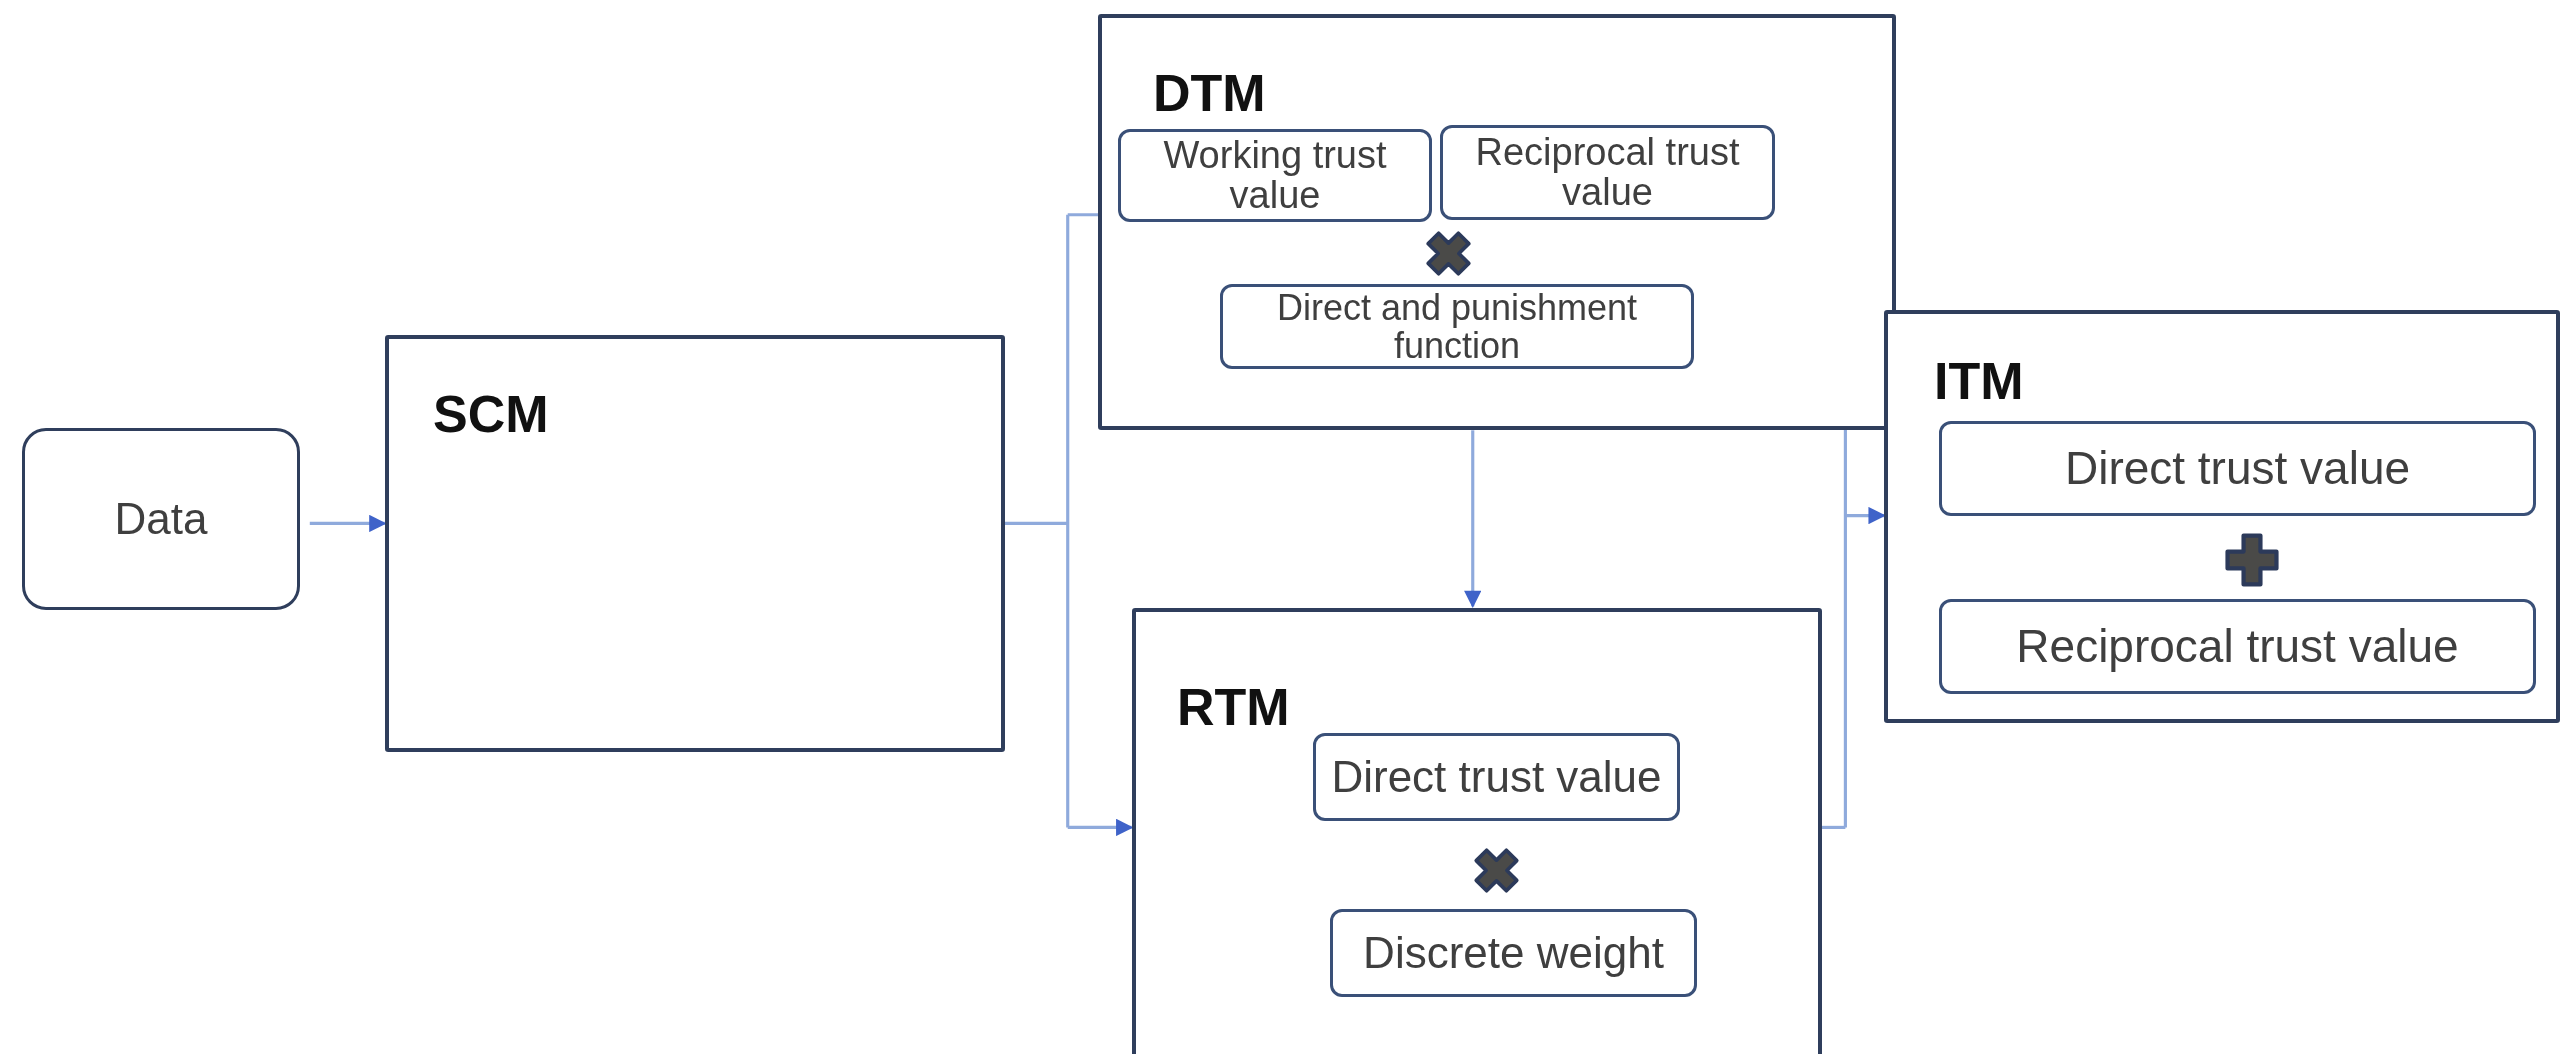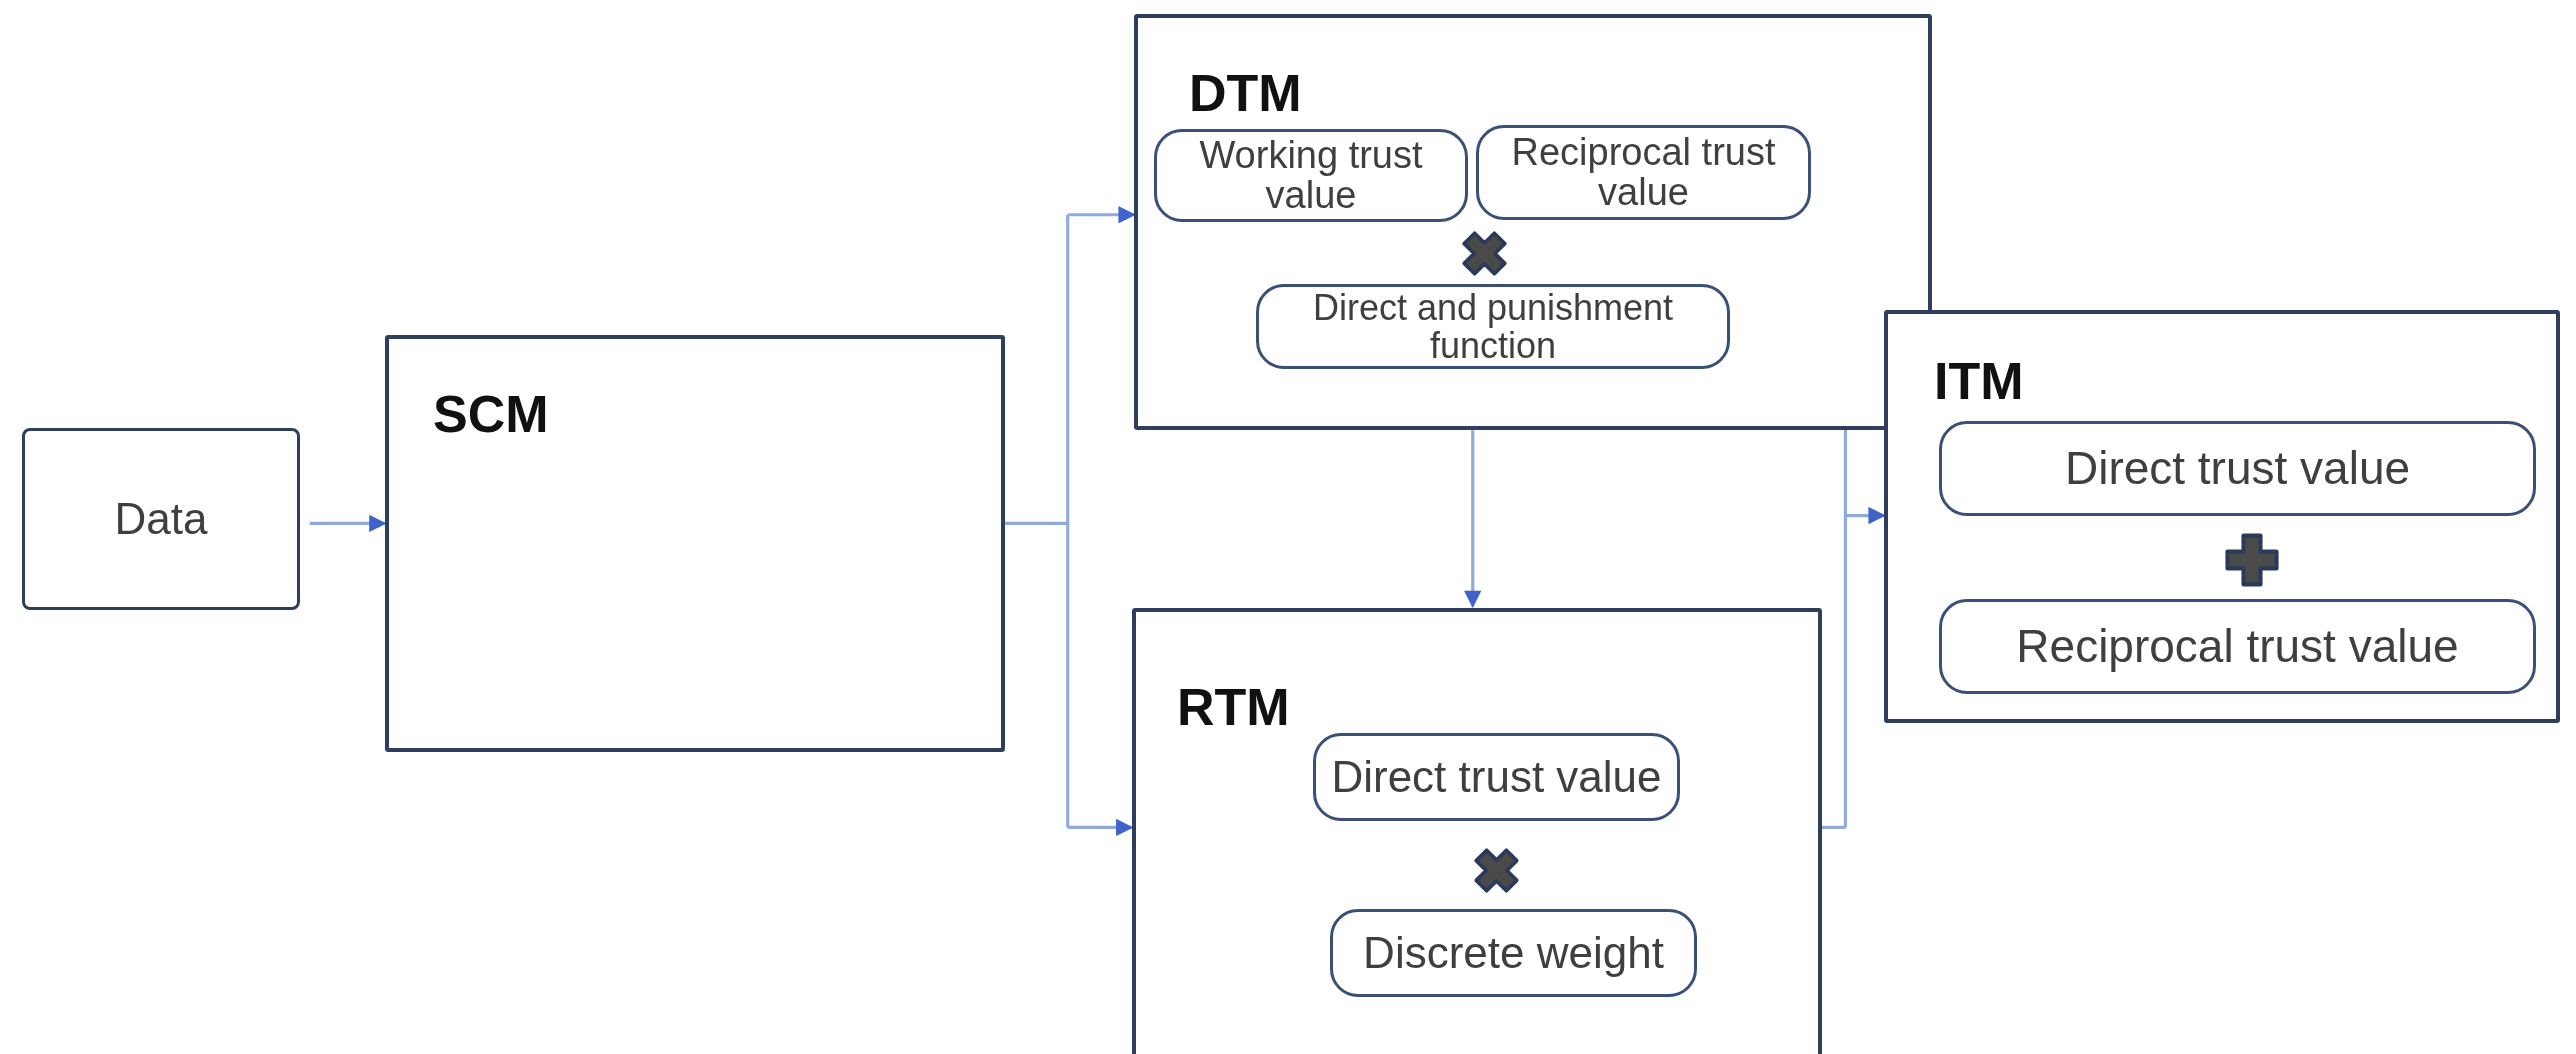--- a/index.html
+++ b/index.html
@@ -19,29 +19,29 @@
     position:relative;width:2576px;height:1054px;background:#ffffff;
     font-family:"Liberation Sans", sans-serif;overflow:hidden;
   }
   .connectors{position:absolute;left:0;top:0;width:2576px;height:1054px;}
   .connector{stroke:var(--connector-line);stroke-width:4;fill:none;}
   .arrowhead-shape{fill:var(--arrowhead);}
   .panel{
     position:absolute;background:#ffffff;box-sizing:border-box;
     border:4px solid var(--box-border);border-radius:3.2px;
   }
-  .panel.rounded{border-radius:8px;border-width:3.2px;}
+  .panel.rounded{border-radius:24px;border-width:3.2px;}
   .title{
     position:absolute;font-weight:bold;color:var(--title-text);
     font-size:52px;line-height:1;letter-spacing:0px;
   }
   .pill{
     position:absolute;display:flex;align-items:center;justify-content:center;
     box-sizing:border-box;border:3.2px solid var(--inner-border);
-    border-radius:28px;background:#ffffff;color:var(--label-text);
+    border-radius:12px;background:#ffffff;color:var(--label-text);
     text-align:center;line-height:1.05;
   }
   .center-label{
     position:absolute;inset:0;display:flex;align-items:center;justify-content:center;
     color:var(--label-text);font-size:44px;
   }
   .op{position:absolute;}
   .op path{fill:var(--operator-fill);stroke:var(--operator-outline);stroke-width:5;stroke-linejoin:round;}
   .sig-group{position:absolute;}
   .bracket{stroke:var(--bracket);stroke-width:6;fill:none;stroke-linecap:round;}
@@ -74,21 +74,21 @@
   </svg>
 
   <div class="panel rounded" style="left:22px;top:428px;width:278px;height:182px;">
     <div class="center-label">Data</div>
   </div>
 
   <div class="panel" style="left:385px;top:335px;width:620px;height:417px;">
     <span class="title" style="left:44px;top:49px;">SCM</span>
   </div>
 
-  <div class="panel" style="left:1134px;top:14.2px;width:798px;height:416px;">
+  <div class="panel" style="left:1098px;top:14.2px;width:798px;height:416px;">
     <span class="title" style="left:51px;top:49px;">DTM</span>
     <div class="pill" style="left:16px;top:111px;width:314px;height:93px;font-size:38px;">
       <span>Working trust value</span>
     </div>
     <div class="pill" style="left:338px;top:107px;width:335px;height:95px;font-size:38px;">
       <span>Reciprocal trust value</span>
     </div>
     <svg class="op" style="left:323px;top:212px;" width="47" height="47" viewBox="-32 -32 64 64">
       <path transform="rotate(45)" d="M -10,-29 H 10 V -10 H 29 V 10 H 10 V 29 H -10 V 10 H -29 V -10 H -10 Z"></path>
     </svg>

